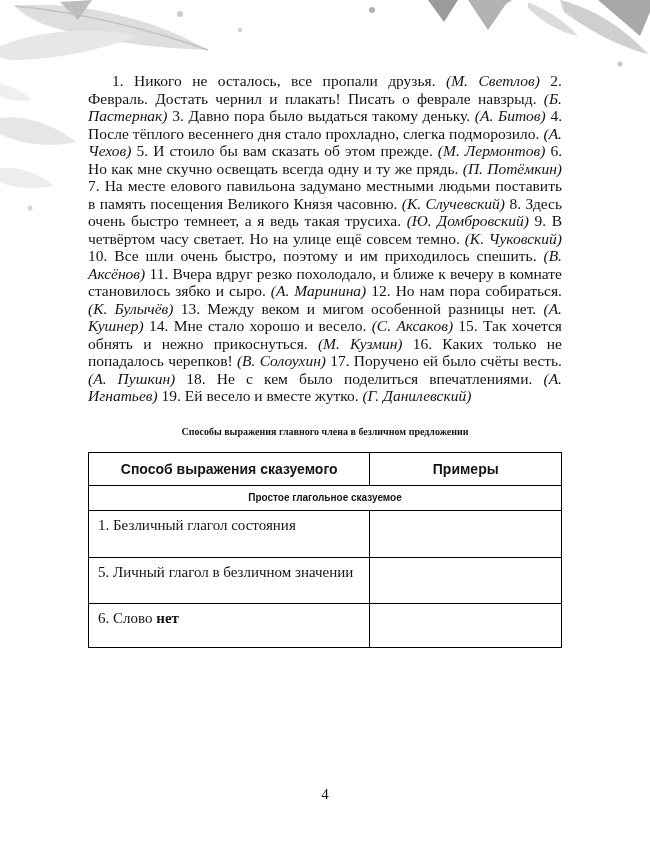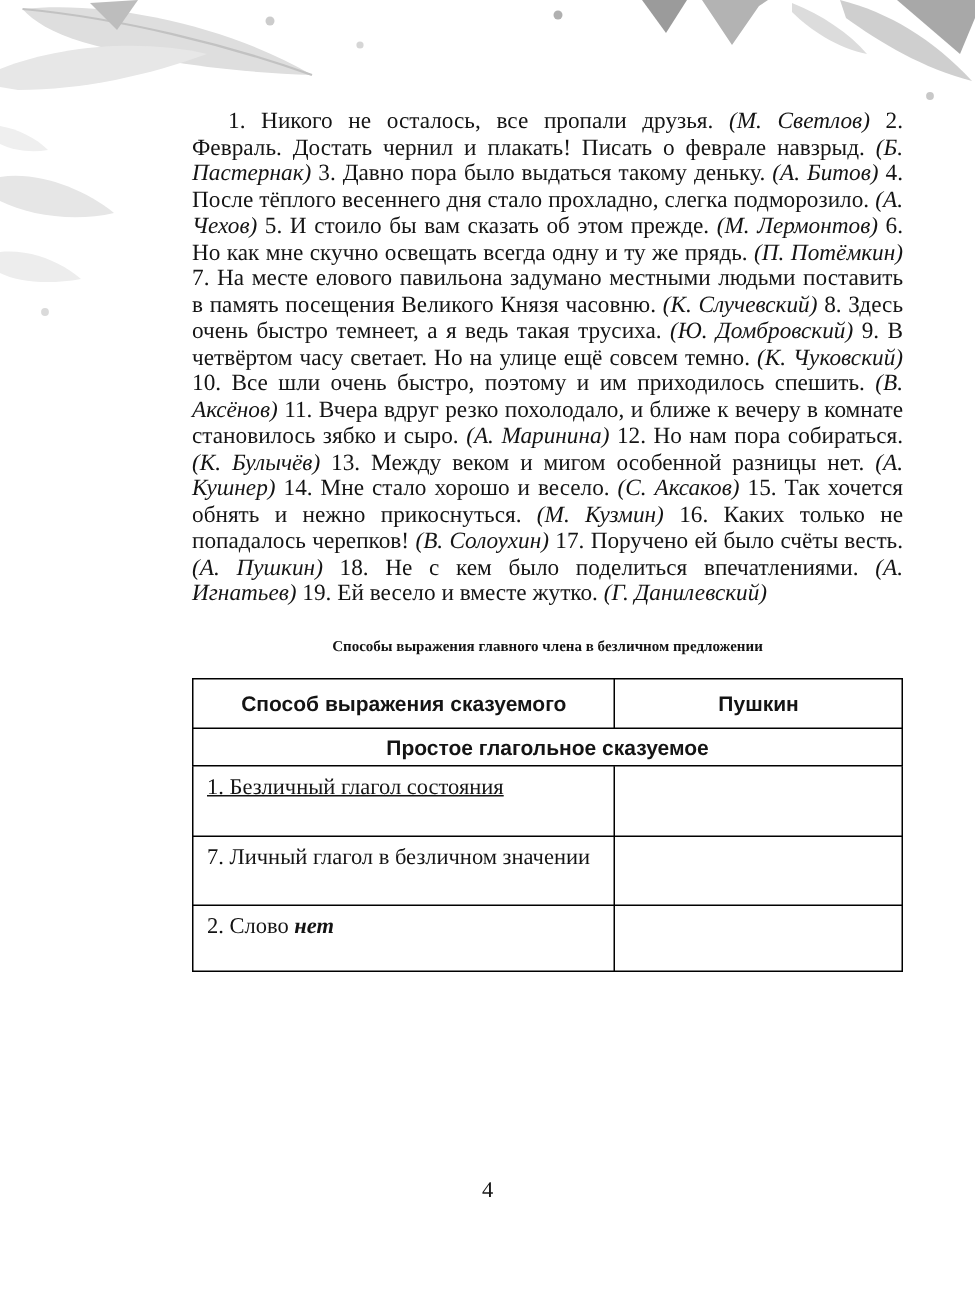--- a/index.html
+++ b/index.html
@@ -9,30 +9,30 @@
     background:#ffffff;
     color:#141414;
     font-family:"Liberation Serif", serif;
     overflow:hidden;
   }
   .decor {
     position:absolute; top:0; left:0; width:650px; height:240px;
     pointer-events:none;
   }
   .content {
-    position:absolute; left:88px; top:72px; width:474px;margin-left:40px;
+    position:absolute; left:88px; top:72px; width:474px;
   }
   .passage {
     font-size:15.5px;
     line-height:17.5px;
     text-align:justify;
     text-indent:24px;
   }
   .passage .it { font-style:italic; }
-  .bi { font-weight:bold; font-style:italic; }
+  .bi { font-weight:bold; }
   .table-title {
     margin-top:17px;
     font-weight:bold;
     font-size:10px;
     text-align:center;
     line-height:19px;
   }
   table.ex-table {
     width:100%;
     border-collapse:collapse;
@@ -47,36 +47,36 @@
     font-family:"Liberation Sans", sans-serif;
     font-size:14px;
     font-weight:bold;
     text-align:center;
     vertical-align:middle;
     height:33px;
     padding:4px 2px;
   }
   td.section-cell {
     font-family:"Liberation Sans", sans-serif;
-    font-size:14px;
+    font-size:10px;
     font-weight:bold;
     text-align:center;
     vertical-align:middle;
     height:25px;
     padding:2px 14px;
   }
   td.method-cell {
     font-size:15px;
     line-height:18.5px;
     text-align:justify;
     vertical-align:top;
     padding:5px 9px 4px 9px;
   }
   td.example-cell { vertical-align:top; padding:5px 8px; }
-  tbody tr:nth-child(1) td { height:47px;text-decoration:underline; }
+  tbody tr:nth-child(1) td { height:47px; }
   tbody tr:nth-child(2) td { height:46px; }
   tbody tr:nth-child(3) td { height:44px; }
   tbody tr:nth-child(4) td { height:71px; }
   tbody tr:nth-child(5) td { height:33px; }
   .page-number {
     position:absolute;
     top:786px; left:0; width:100%;
     text-align:center;
     font-size:15px;
   }
@@ -117,37 +117,37 @@
   <div class="table-title">Способы выражения главного члена в безличном предложении</div>
 
   <table class="ex-table">
     <colgroup>
       <col class="c-method">
       <col class="c-example">
     </colgroup>
     <thead>
       <tr>
         <th class="head-cell">Способ выражения сказуемого</th>
-        <th class="head-cell">Пушкин</th>
+        <th class="head-cell">Примеры</th>
       </tr>
       <tr>
         <td class="section-cell" colspan="2">Простое глагольное сказуемое</td>
       </tr>
     </thead>
     <tbody>
         <tr>
           <td class="method-cell"><span>1. Безличный глагол состояния</span></td>
           <td class="example-cell"></td>
         </tr>
         <tr>
-          <td class="method-cell"><span>7. Личный глагол в безличном значении</span></td>
+          <td class="method-cell"><span>5. Личный глагол в безличном значении</span></td>
           <td class="example-cell"></td>
         </tr>
         <tr>
-          <td class="method-cell"><span>2. Слово </span><span class="bi">нет</span></td>
+          <td class="method-cell"><span>6. Слово </span><span class="bi">нет</span></td>
           <td class="example-cell"></td>
         </tr>
       </tbody>
   </table>
 
 </div>
 
 <div class="page-number">4</div>
 
 </body></html>

